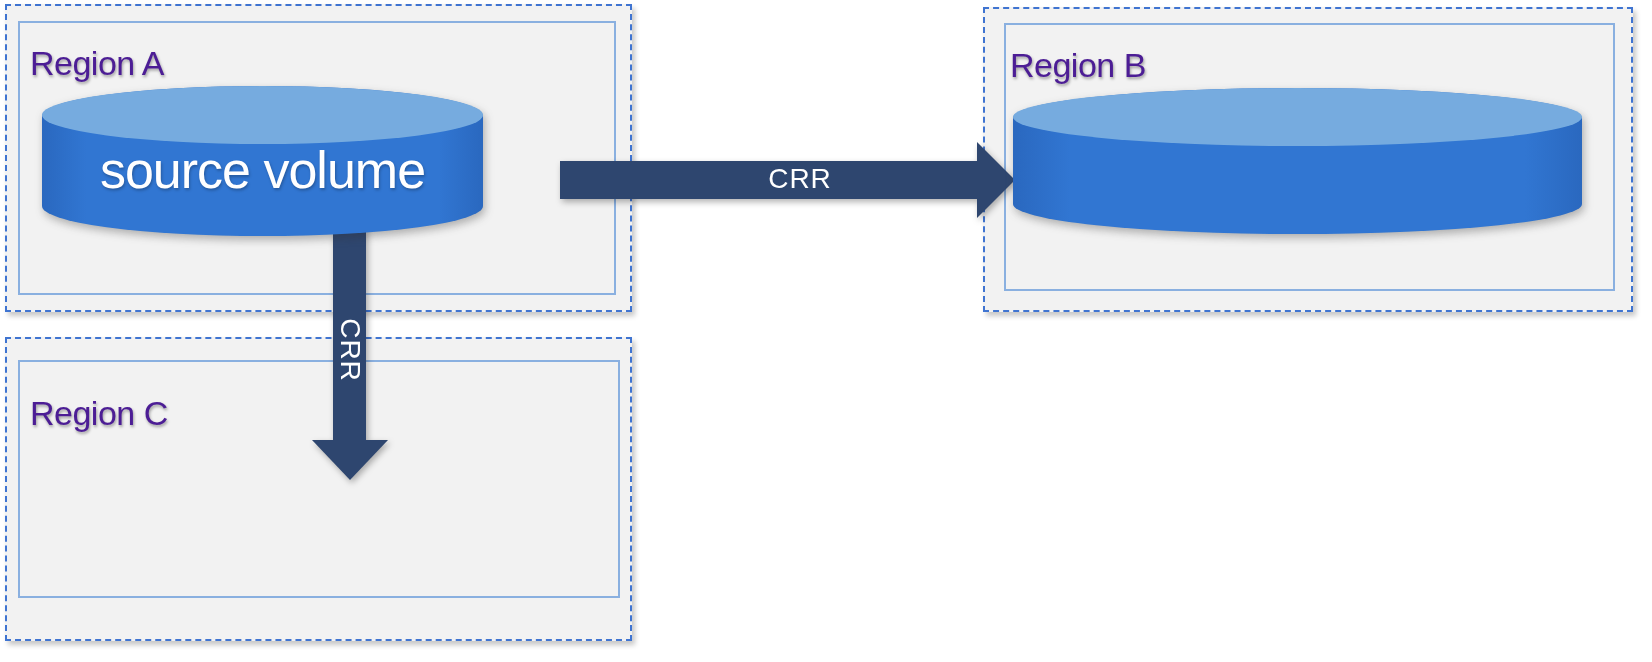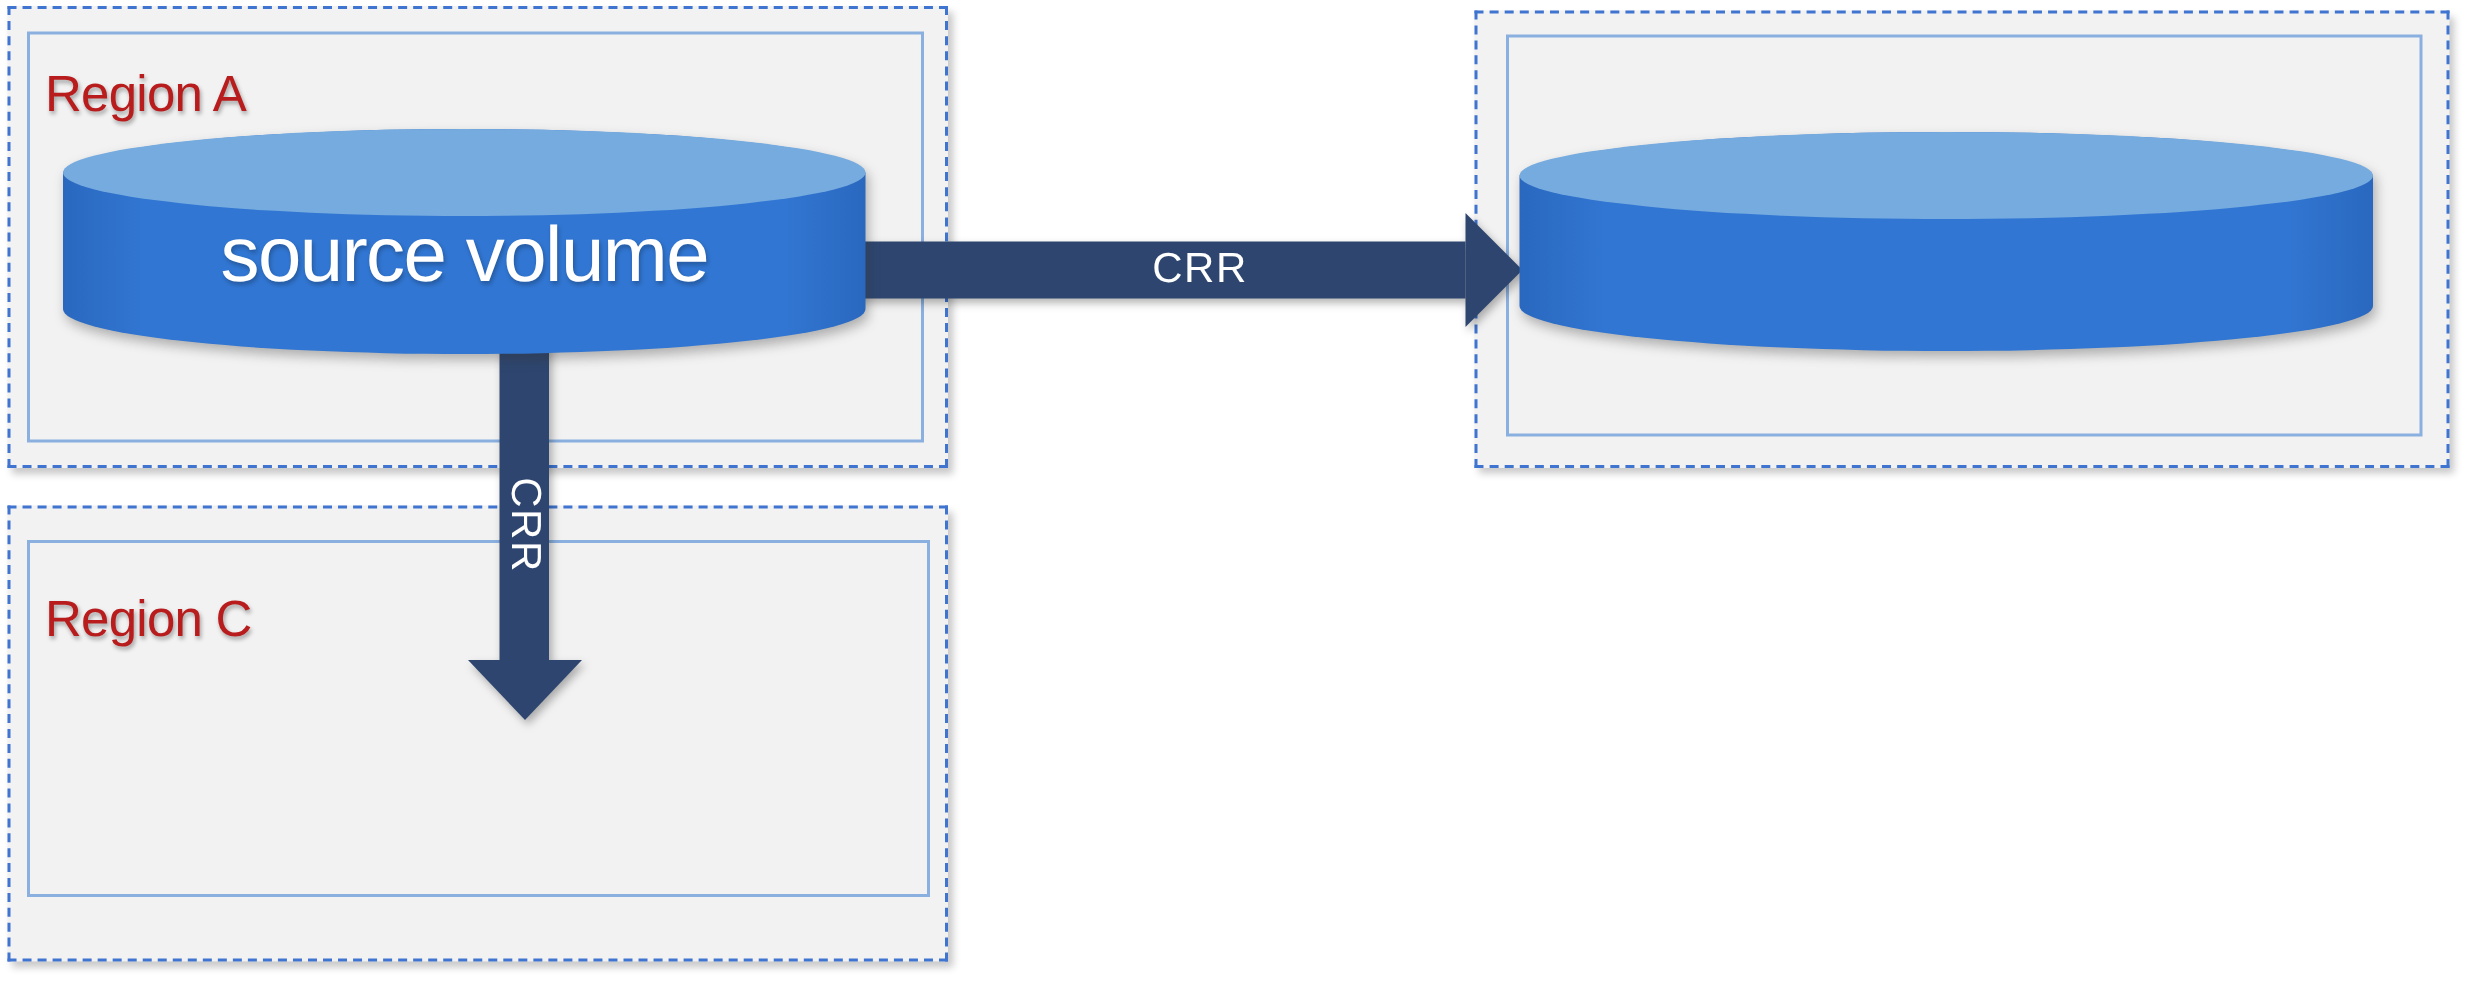--- a/index.html
+++ b/index.html
@@ -22,21 +22,21 @@
     z-index: 0;
   }
   .region-inner {
     position: absolute;
     border: 2px solid #8ab0e0;
   }
   .region-label {
     position: absolute;
     font-size: 34px;
     letter-spacing: -0.5px;
-    color: #b91c1c;
+    color: #4c1d95;
     text-shadow: 1px 2px 3px rgba(0,0,0,0.35);
     white-space: nowrap;
   }
   #region-a { left: 5px;   top: 4px;   width: 627px; height: 308px; }
   #region-a .region-inner { left: 11px; top: 15px; right: 14px; bottom: 15px; }
   #region-a .region-label { left: 23px; top: 38px; }
 
   #region-b { left: 983px; top: 7px;   width: 650px; height: 305px; }
   #region-b .region-inner { left: 19px; top: 14px; right: 16px; bottom: 19px; }
   #region-b .region-label { left: 25px; top: 37px; }
@@ -64,21 +64,21 @@
   }
   .cylinder-label {
     position: relative;
     padding-top: 18px;
     color: #ffffff;
     font-size: 52px;
     letter-spacing: -1px;
     text-shadow: 1px 2px 3px rgba(0,0,0,0.25);
     white-space: nowrap;
   }
-  #source-volume  { left: 42px;   top: 86px;  width: 535px; height: 150px; z-index: 4; }
+  #source-volume  { left: 42px;   top: 86px;  width: 441px; height: 150px; z-index: 4; }
   #dest-volume1   { left: 1013px; top: 88px;  width: 569px; height: 146px; z-index: 2; }
   #dest-volume2   { left: 42px;   top: 430px; width: 535px; height: 148px; z-index: 2; }
 
   
   .arrow-group { position: absolute; left: 0; top: 0; width: 0; height: 0; }
   #arrow-h { z-index: 1; filter: drop-shadow(2px 3px 3px rgba(0,0,0,0.3)); }
   #arrow-v { z-index: 3; filter: drop-shadow(2px 3px 3px rgba(0,0,0,0.3)); }
 
   .arrow-shaft { position: absolute; background: #2e466f; }
   #arrow-h .arrow-shaft { left: 560px; top: 161px; width: 417px; height: 38px; }
@@ -112,20 +112,21 @@
 
 <div id="canvas">
 
   <div id="region-a" class="region-outer">
     <div class="region-inner"></div>
     <div class="region-label">Region A</div>
   </div>
 
   <div id="region-b" class="region-outer">
     <div class="region-inner"></div>
+    <div class="region-label">Region B</div>
   </div>
 
   <div id="region-c" class="region-outer">
     <div class="region-inner"></div>
     <div class="region-label">Region C</div>
   </div>
 
   <div id="arrow-h" class="arrow-group">
     <div class="arrow-shaft"></div>
     <div class="arrow-head"></div>

